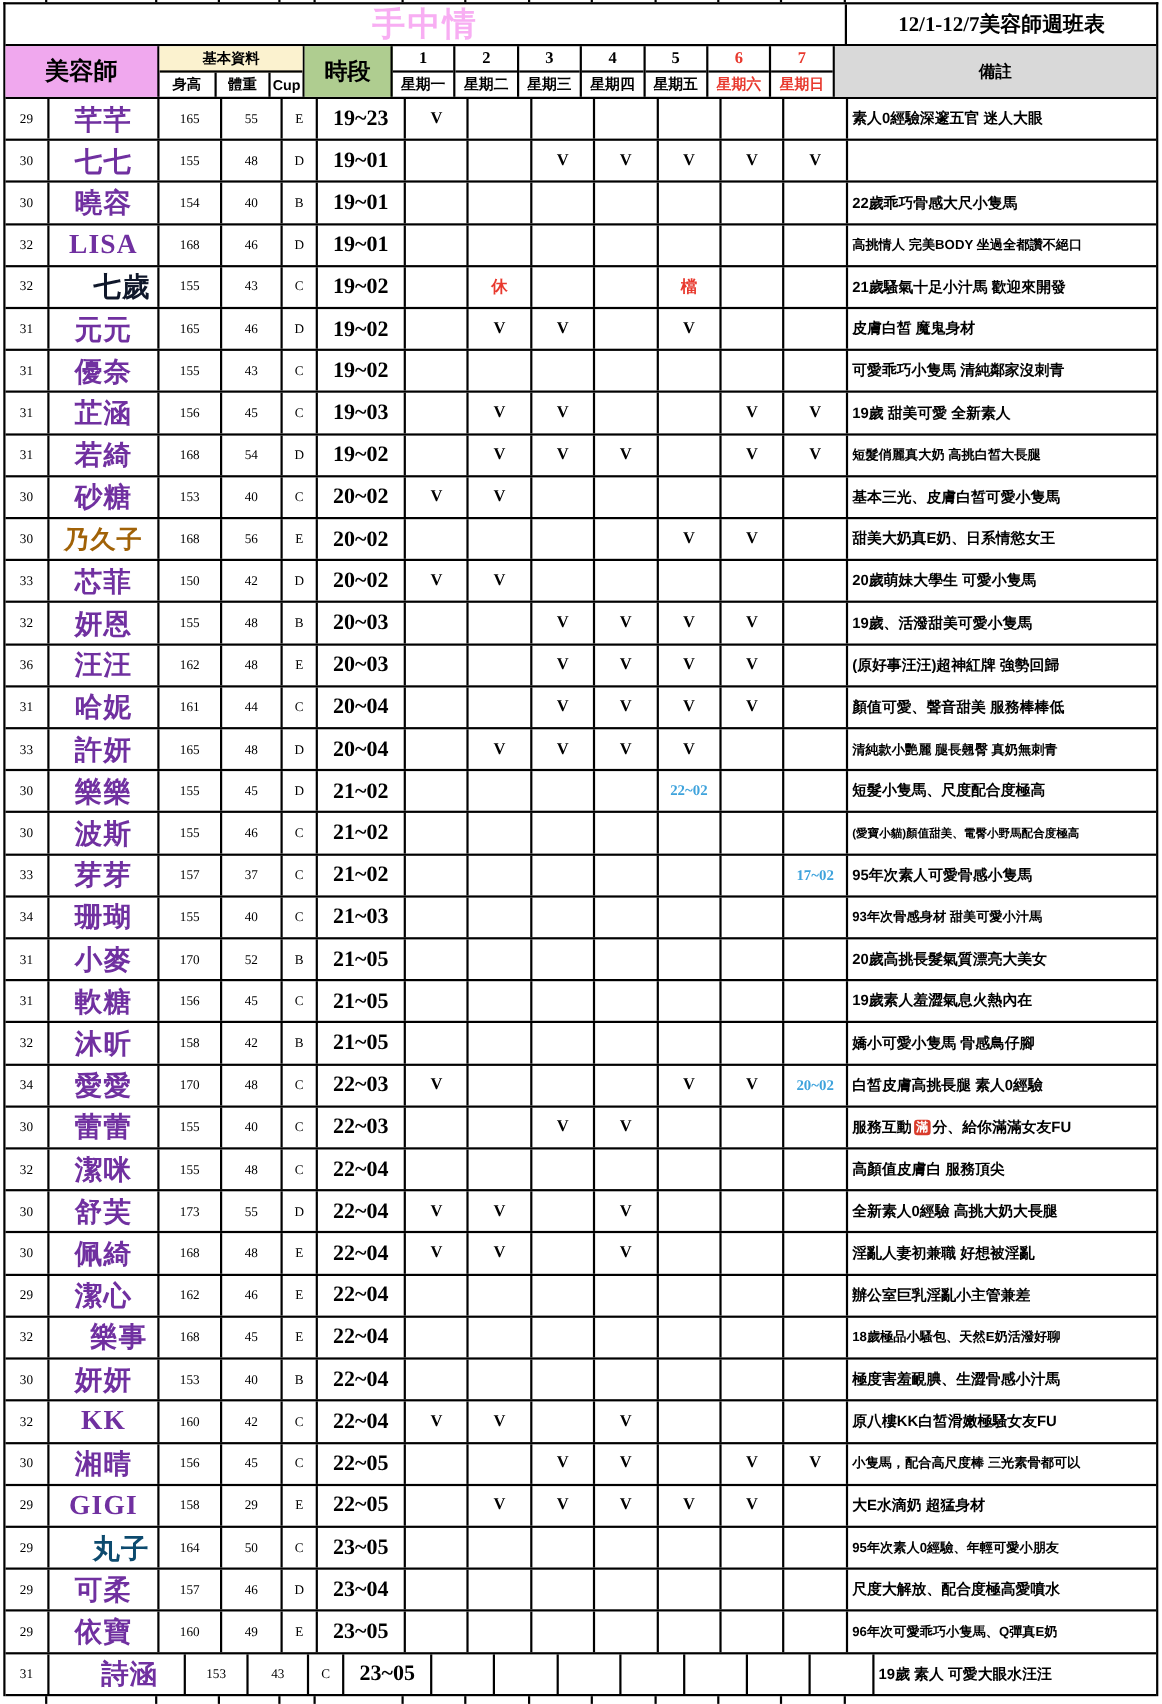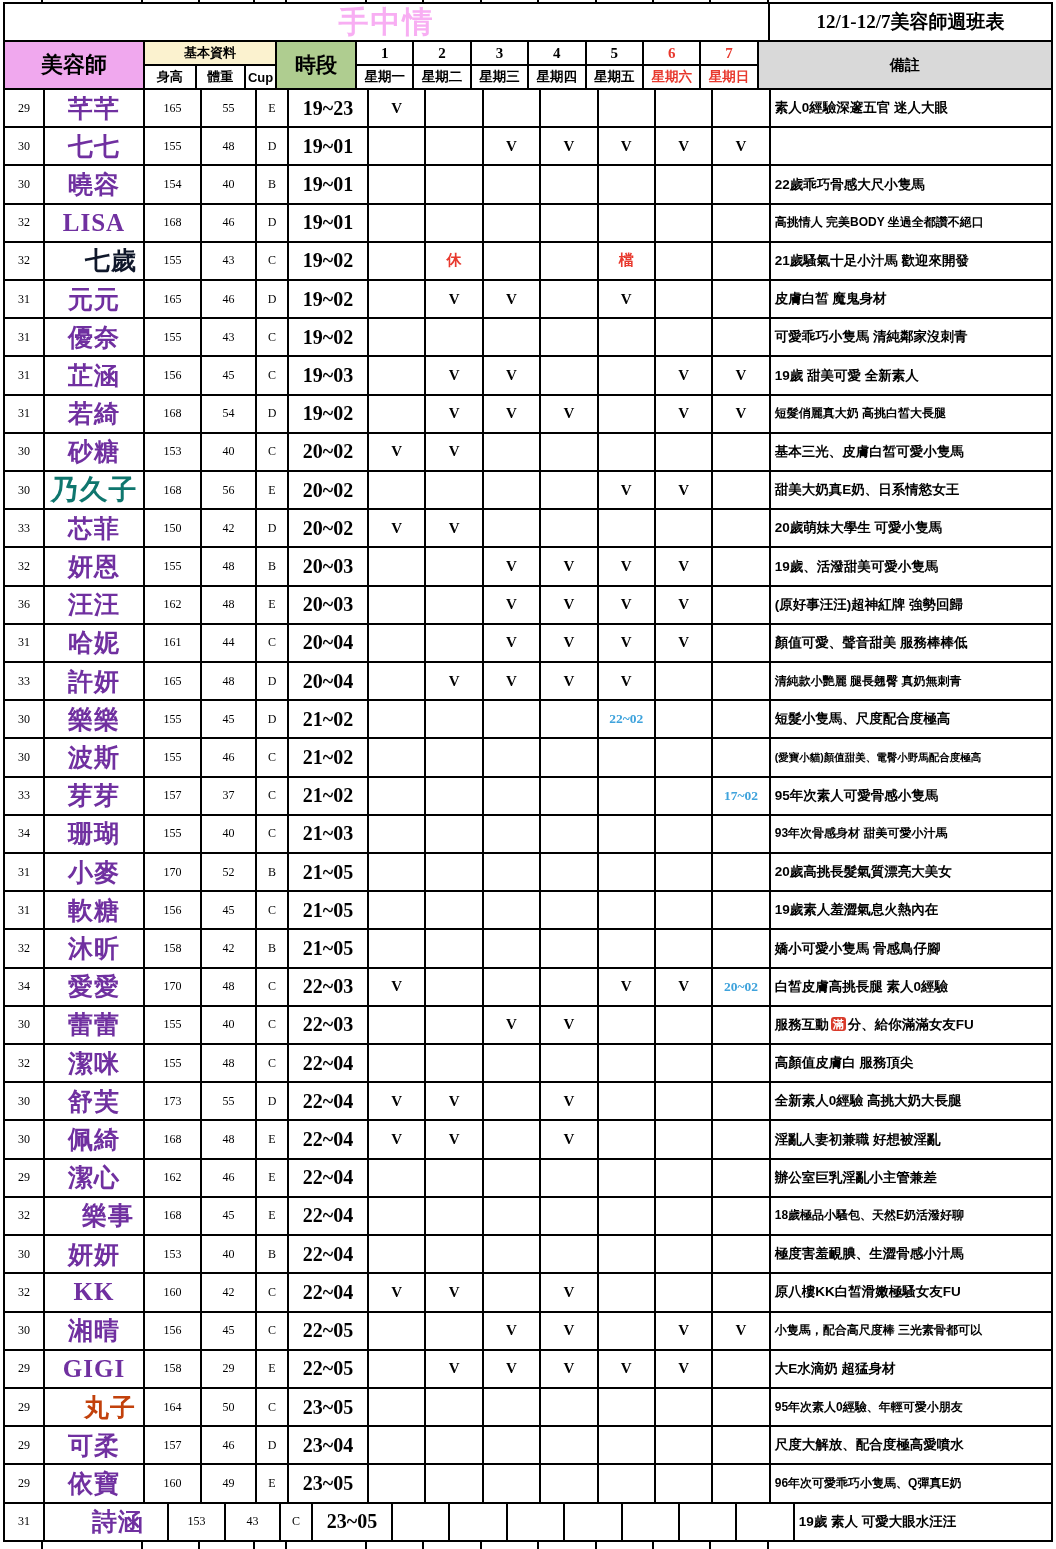--- a/index.html
+++ b/index.html
@@ -351,21 +351,21 @@
           <div class="cell c-day"></div>
           <div class="cell c-day"></div>
           <div class="cell c-day"></div>
           <div class="cell c-day"></div>
           <div class="cell c-remark">
             <span class="rk">基本三光、皮膚白皙可愛小隻馬</span>
           </div>
         </div>
         <div class="row">
           <div class="cell c-age age">30</div>
-          <div class="cell c-name nm" style="color: #0f766e; font-size: 28px;">乃久子</div>
+          <div class="cell c-name nm" style="color: #a16207; font-size: 23px;">乃久子</div>
           <div class="cell c-h hw">168</div>
           <div class="cell c-w hw">56</div>
           <div class="cell c-cup cup">E</div>
           <div class="cell c-time tm">20~02</div>
           <div class="cell c-day"></div>
           <div class="cell c-day"></div>
           <div class="cell c-day"></div>
           <div class="cell c-day"></div>
           <div class="cell c-day">
             <div class="vmark">V</div>
@@ -875,21 +875,21 @@
           <div class="cell c-day">
             <div class="vmark">V</div>
           </div>
           <div class="cell c-day"></div>
           <div class="cell c-remark">
             <span class="rk">大E水滴奶 超猛身材</span>
           </div>
         </div>
         <div class="row">
           <div class="cell c-age age">29</div>
-          <div class="cell c-name nm" style="color: #c2410c; padding-left: 32px;">丸子</div>
+          <div class="cell c-name nm" style="color: #0c4a6e; padding-left: 32px;">丸子</div>
           <div class="cell c-h hw">164</div>
           <div class="cell c-w hw">50</div>
           <div class="cell c-cup cup">C</div>
           <div class="cell c-time tm">23~05</div>
           <div class="cell c-day"></div>
           <div class="cell c-day"></div>
           <div class="cell c-day"></div>
           <div class="cell c-day"></div>
           <div class="cell c-day"></div>
           <div class="cell c-day"></div>

